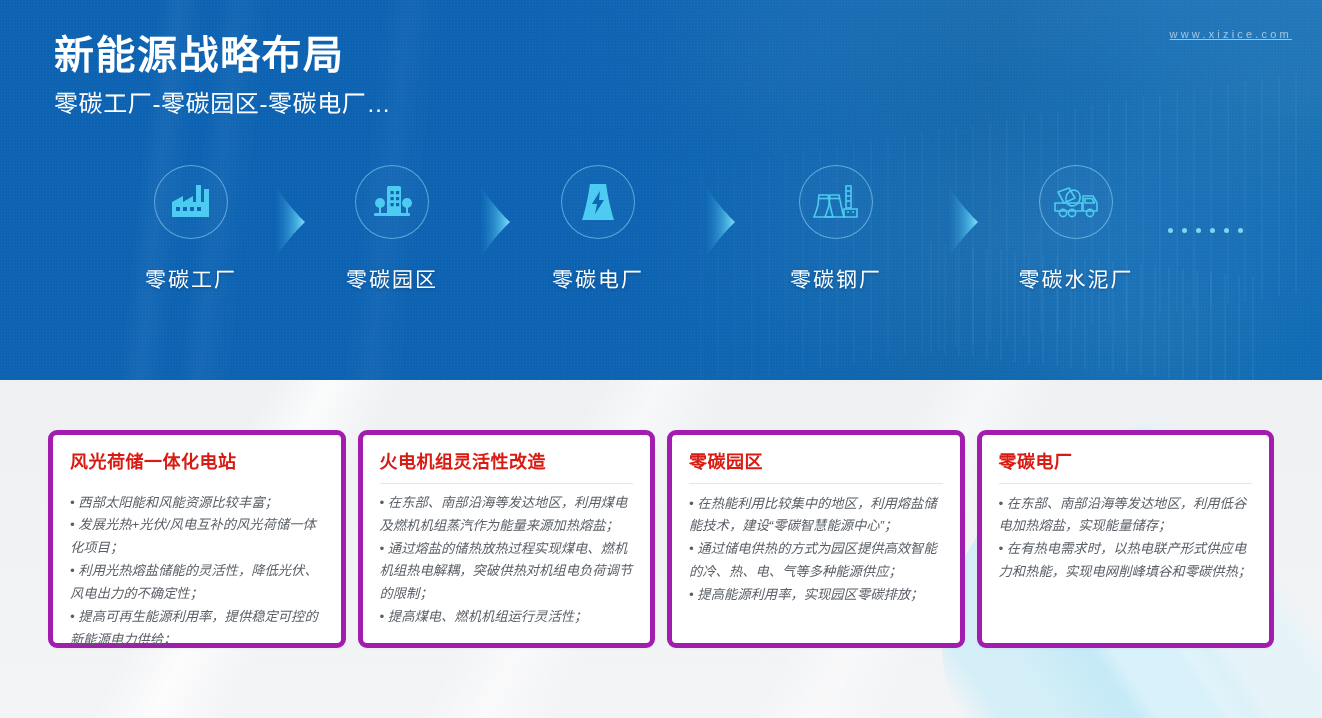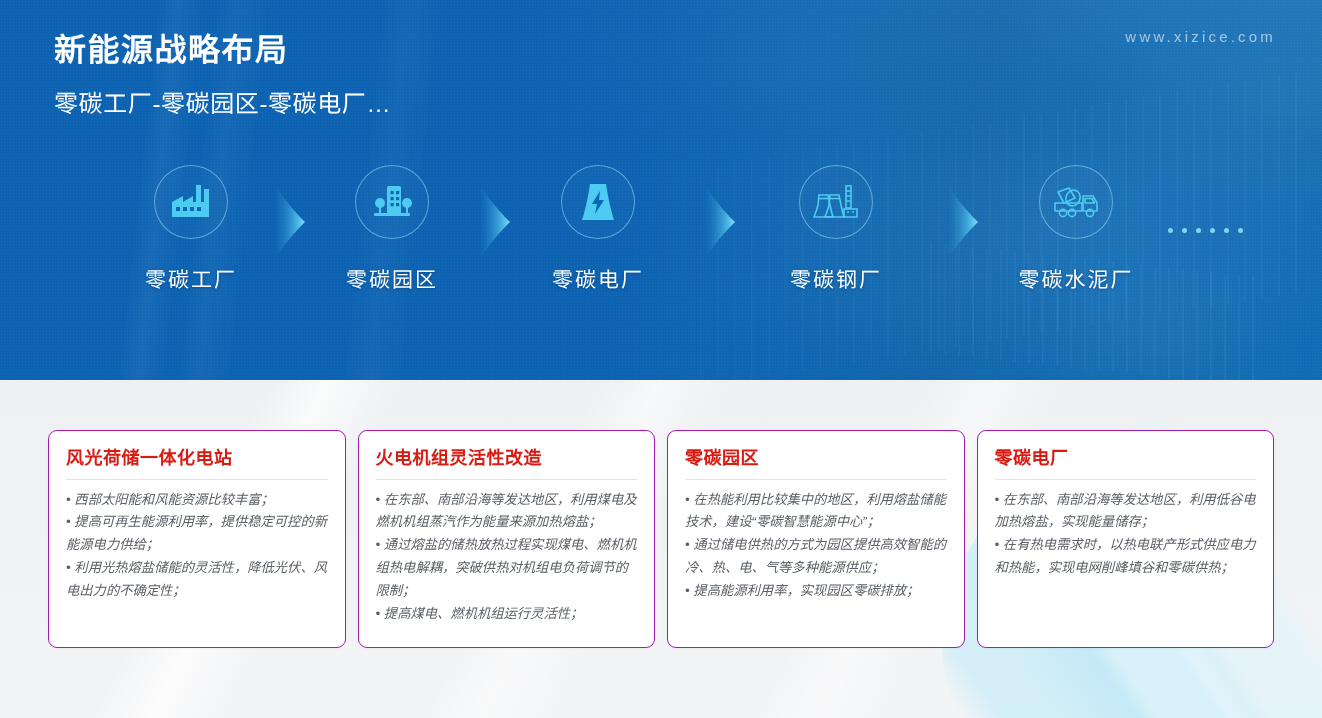--- a/index.html
+++ b/index.html
@@ -68,28 +68,29 @@
       linear-gradient(96deg, rgba(255,255,255,0) 33%, rgba(255,255,255,.035) 36%, rgba(255,255,255,0) 41%),
       linear-gradient(96deg, rgba(255,255,255,0) 58%, rgba(255,255,255,.03) 62%, rgba(255,255,255,0) 67%);
   }
   .hero-dots {
     position:absolute; inset:0;
     background-image:radial-gradient(rgba(255,255,255,.05) 1px, transparent 1px);
     background-size:3px 3px;
   }
 
   .watermark {
-    position:absolute; right:46px; top:28px;
-    font-size:15px; letter-spacing:3.2px;
+    position:absolute; right:30px; top:28px;
+    font-size:11px; letter-spacing:3.2px;
     color:rgba(255,255,255,.58);
+    text-decoration:underline;
   }
 
   .hero-title {
     position:absolute; left:54px; top:30px;
-    font-size:32px; font-weight:bold; color:#ffffff;
+    font-size:40px; font-weight:bold; color:#ffffff;
     letter-spacing:1.5px; line-height:1.25;
   }
   .hero-sub {
     position:absolute; left:54px; top:84px;
     font-size:24px; color:#ffffff; letter-spacing:.6px;
   }
 
   
   .flow { position:absolute; left:4px; top:165px; width:1322px; height:150px; }
   .step {
@@ -161,21 +162,21 @@
   }
 
   .cards {
     position:absolute; left:48px; top:50px;
     width:1226px; height:218px;
     display:flex; gap:12px;
   }
   .card {
     flex:1 1 0; min-width:0;
     background:#ffffff;
-    border:1px solid #a21caf;
+    border:5px solid #a21caf;
     border-radius:9px;
     padding:17px 17px 14px 17px;
     box-shadow:0 1px 3px rgba(0,0,0,.03);
     display:flex; flex-direction:column;
   }
   .card-title {
     font-size:18px; font-weight:bold; color:#d81c13;
     letter-spacing:.5px; line-height:1.2;
     padding-bottom:9px;
   }
@@ -337,22 +338,23 @@
     <div class="swoosh"></div>
     <div class="swoosh2"></div>
 
     <div class="cards">
 
       <div class="card">
         <div class="card-title">风光荷储一体化电站</div>
         <div class="card-rule"></div>
         <div class="card-body">
           <p>• 西部太阳能和风能资源比较丰富；</p>
+          <p>• 发展光热+光伏/风电互补的风光荷储一体化项目；</p>
+          <p>• 利用光热熔盐储能的灵活性，降低光伏、风电出力的不确定性；</p>
           <p>• 提高可再生能源利用率，提供稳定可控的新能源电力供给；</p>
-          <p>• 利用光热熔盐储能的灵活性，降低光伏、风电出力的不确定性；</p>
         </div>
       </div>
 
       <div class="card">
         <div class="card-title">火电机组灵活性改造</div>
         <div class="card-rule"></div>
         <div class="card-body">
           <p>• 在东部、南部沿海等发达地区，利用煤电及燃机机组蒸汽作为能量来源加热熔盐；</p>
           <p>• 通过熔盐的储热放热过程实现煤电、燃机机组热电解耦，突破供热对机组电负荷调节的限制；</p>
           <p>• 提高煤电、燃机机组运行灵活性；</p>

